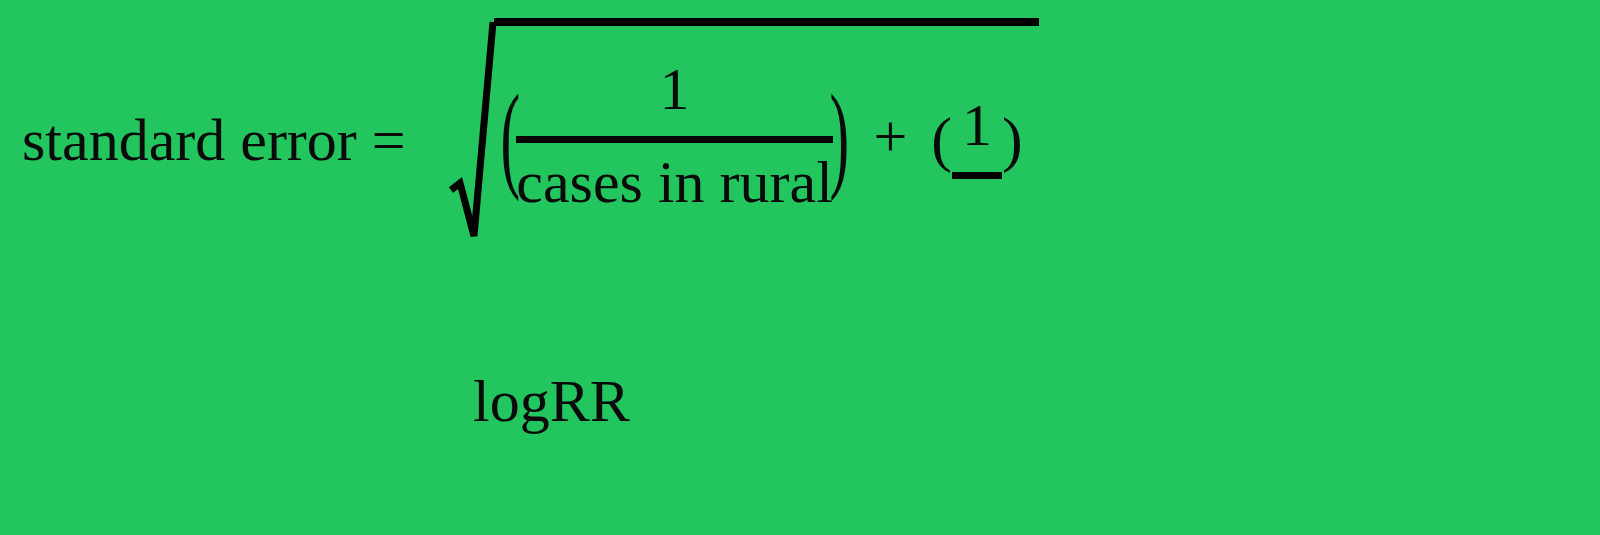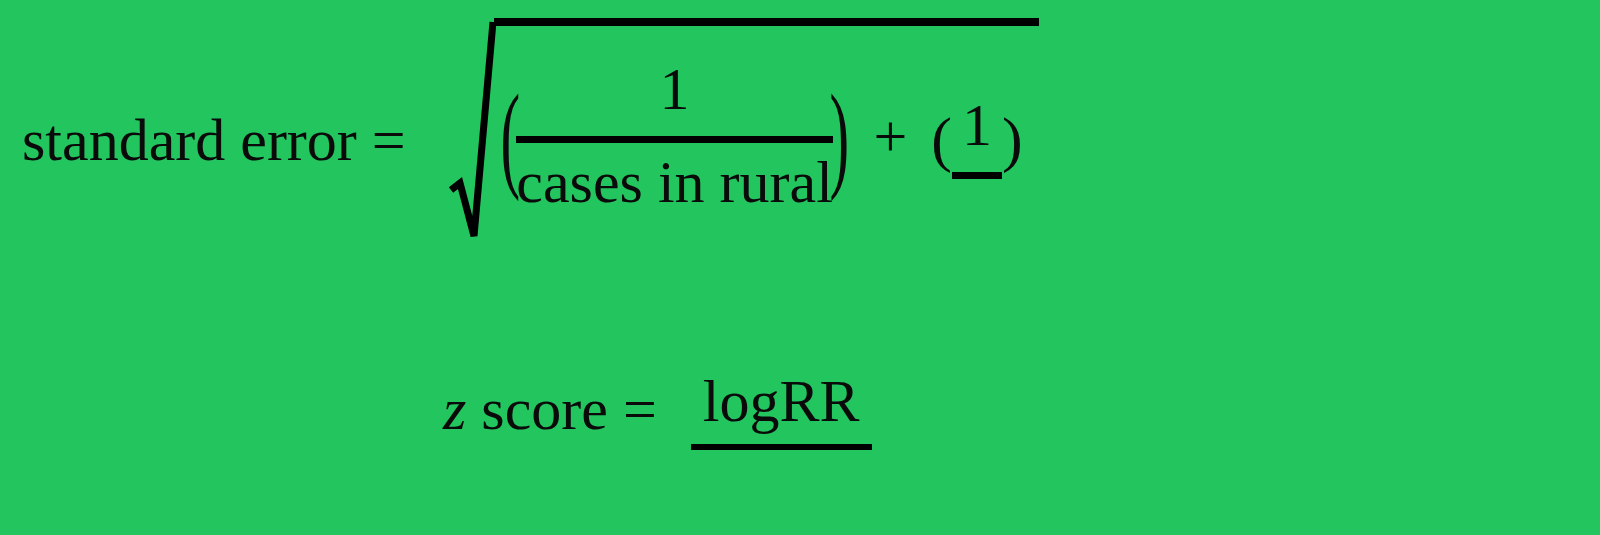--- a/index.html
+++ b/index.html
@@ -99,21 +99,21 @@
   }
   .lhs2 {
     font-size: 60px;
     line-height: 72px;
     white-space: pre;
     margin-right: 16px;
   }
   .lhs2 .var { font-style: italic; }
   .frac2 {
     display: inline-flex;
-    flex-direction: column;
+    flex-direction: row;
     align-items: center;
     font-size: 60px;
     margin-left: 18px;
   }
   .frac2 .num {
     line-height: 66px;
     padding: 0 12px 10px 12px;
     white-space: pre;
   }
   .frac2 .bar {
@@ -159,21 +159,20 @@
           <span class="num">1</span>
           <span class="bar"></span>
         </span>
 
         <span class="paren small">)</span>
       </div>
     </div>
   </div>
 
   <div class="eq2">
-    <span class="lhs2"><span class="var">z</span><span> score =</span></span>
 
     <span class="frac2">
       <span class="num">logRR</span>
       <span class="bar"></span>
     </span>
   </div>
 
 </div>
 
 </body></html>

